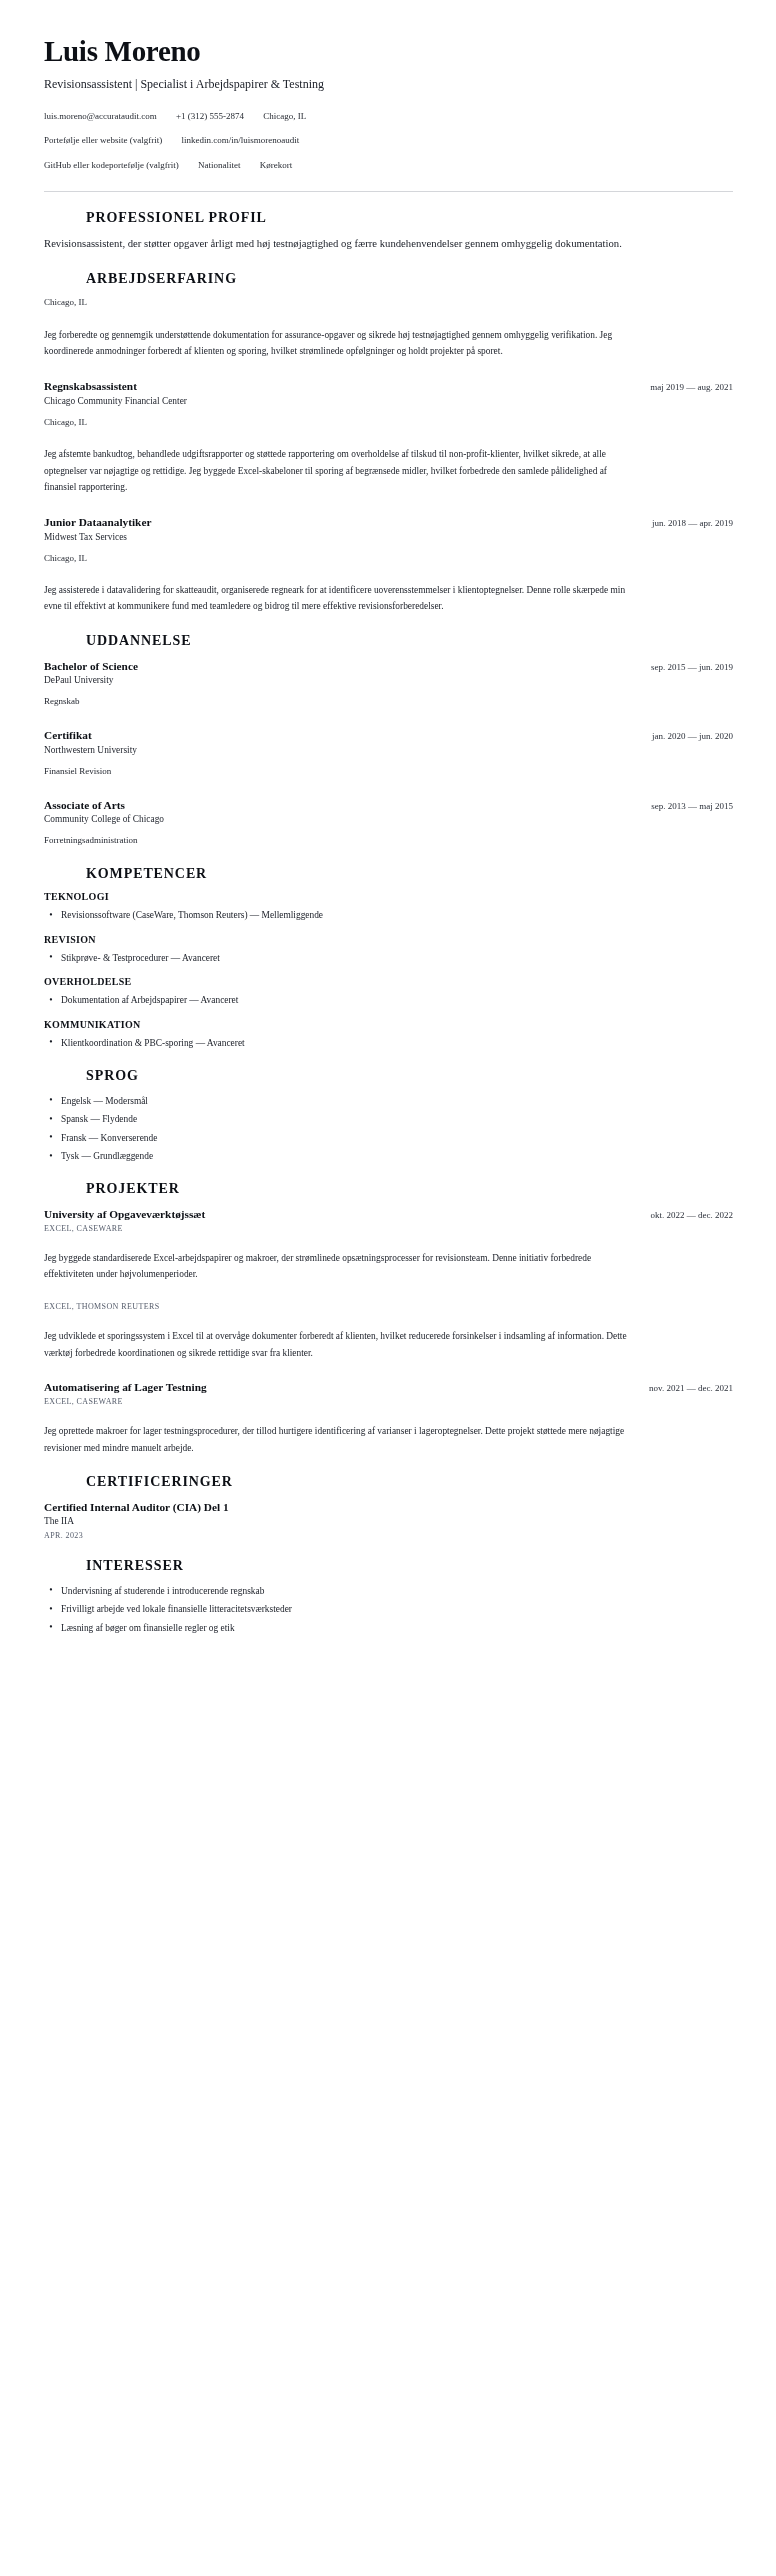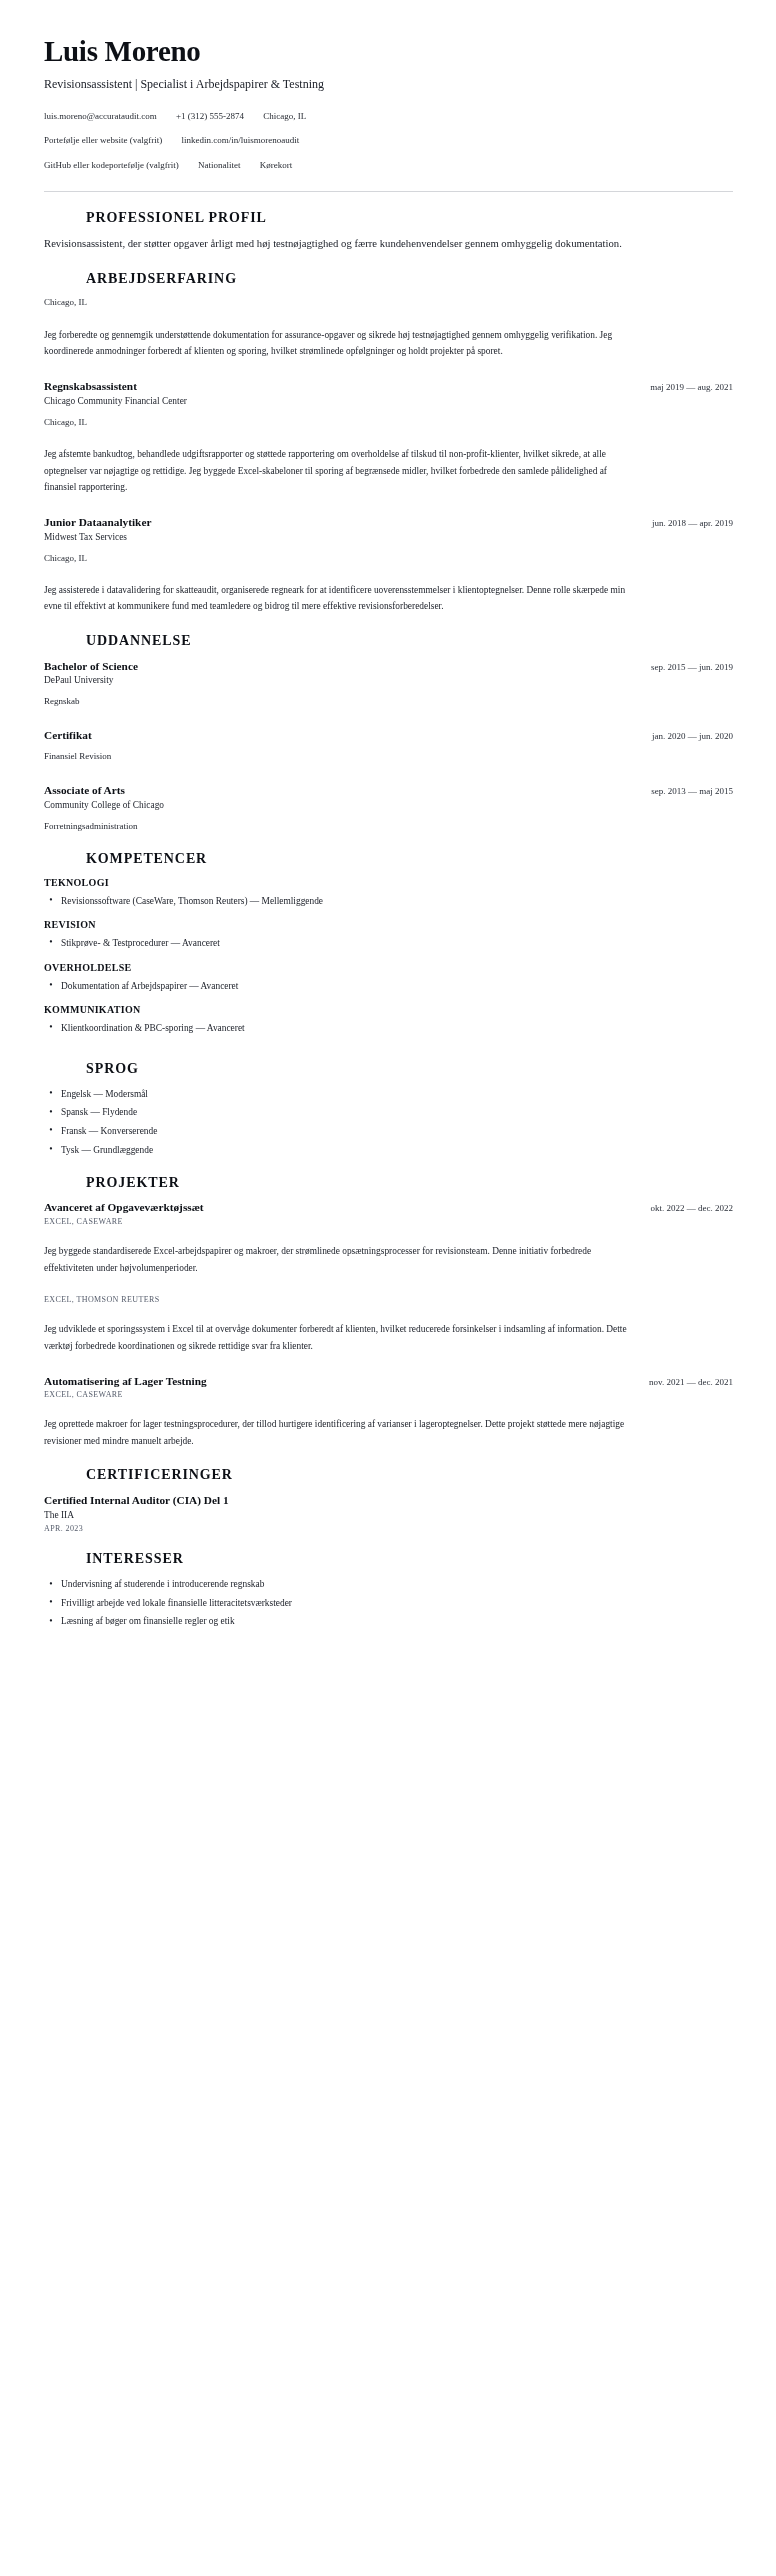--- a/index.html
+++ b/index.html
@@ -115,21 +115,21 @@
     line-height: 1.75;
     color: #1a1e27;
     margin: 17px 0 0 0;
     max-width: 657px;
   }
   .entry-block { margin-bottom: 19.4px; }
   .entry-block:last-child { margin-bottom: 0; }
 
   
   .skill-group { margin-bottom: 11.6px; }
-  .skill-group:last-child { margin-bottom: 8px; }
+  .skill-group:last-child { margin-bottom: 0; }
   .skill-group-title {
     font-size: 10px;
     font-weight: bold;
     letter-spacing: 0.3px;
     text-transform: uppercase;
     color: #0d1016;
     margin: 0 0 5.8px 0;
   }
 
   
@@ -237,20 +237,21 @@
       </div>
       <p class="entry-org">DePaul University</p>
       <p class="entry-sub">Regnskab</p>
     </div>
 
     <div class="entry-block">
       <div class="entry-head">
         <h3 class="entry-title">Certifikat</h3>
         <span class="entry-date">jan. 2020 — jun. 2020</span>
       </div>
+      <p class="entry-org">Northwestern University</p>
       <p class="entry-sub">Finansiel Revision</p>
     </div>
 
     <div class="entry-block">
       <div class="entry-head">
         <h3 class="entry-title">Associate of Arts</h3>
         <span class="entry-date">sep. 2013 — maj 2015</span>
       </div>
       <p class="entry-org">Community College of Chicago</p>
       <p class="entry-sub">Forretningsadministration</p>
@@ -297,21 +298,21 @@
       <li>Fransk — Konverserende</li>
       <li>Tysk — Grundlæggende</li>
     </ul>
   </section>
 
   <section class="section">
     <h2 class="section-title">PROJEKTER</h2>
 
     <div class="entry-block">
       <div class="entry-head">
-        <h3 class="entry-title">Avanceret af Opgaveværktøjssæt</h3>
+        <h3 class="entry-title">University af Opgaveværktøjssæt</h3>
         <span class="entry-date">okt. 2022 — dec. 2022</span>
       </div>
       <p class="entry-tech">EXCEL, CASEWARE</p>
       <p class="entry-desc">Jeg byggede standardiserede Excel-arbejdspapirer og makroer, der strømlinede opsætningsprocesser for revisionsteam. Denne initiativ forbedrede effektiviteten under højvolumenperioder.</p>
     </div>
 
     <div class="entry-block">
       <p class="entry-tech">EXCEL, THOMSON REUTERS</p>
       <p class="entry-desc">Jeg udviklede et sporingssystem i Excel til at overvåge dokumenter forberedt af klienten, hvilket reducerede forsinkelser i indsamling af information. Dette værktøj forbedrede koordinationen og sikrede rettidige svar fra klienter.</p>
     </div>

